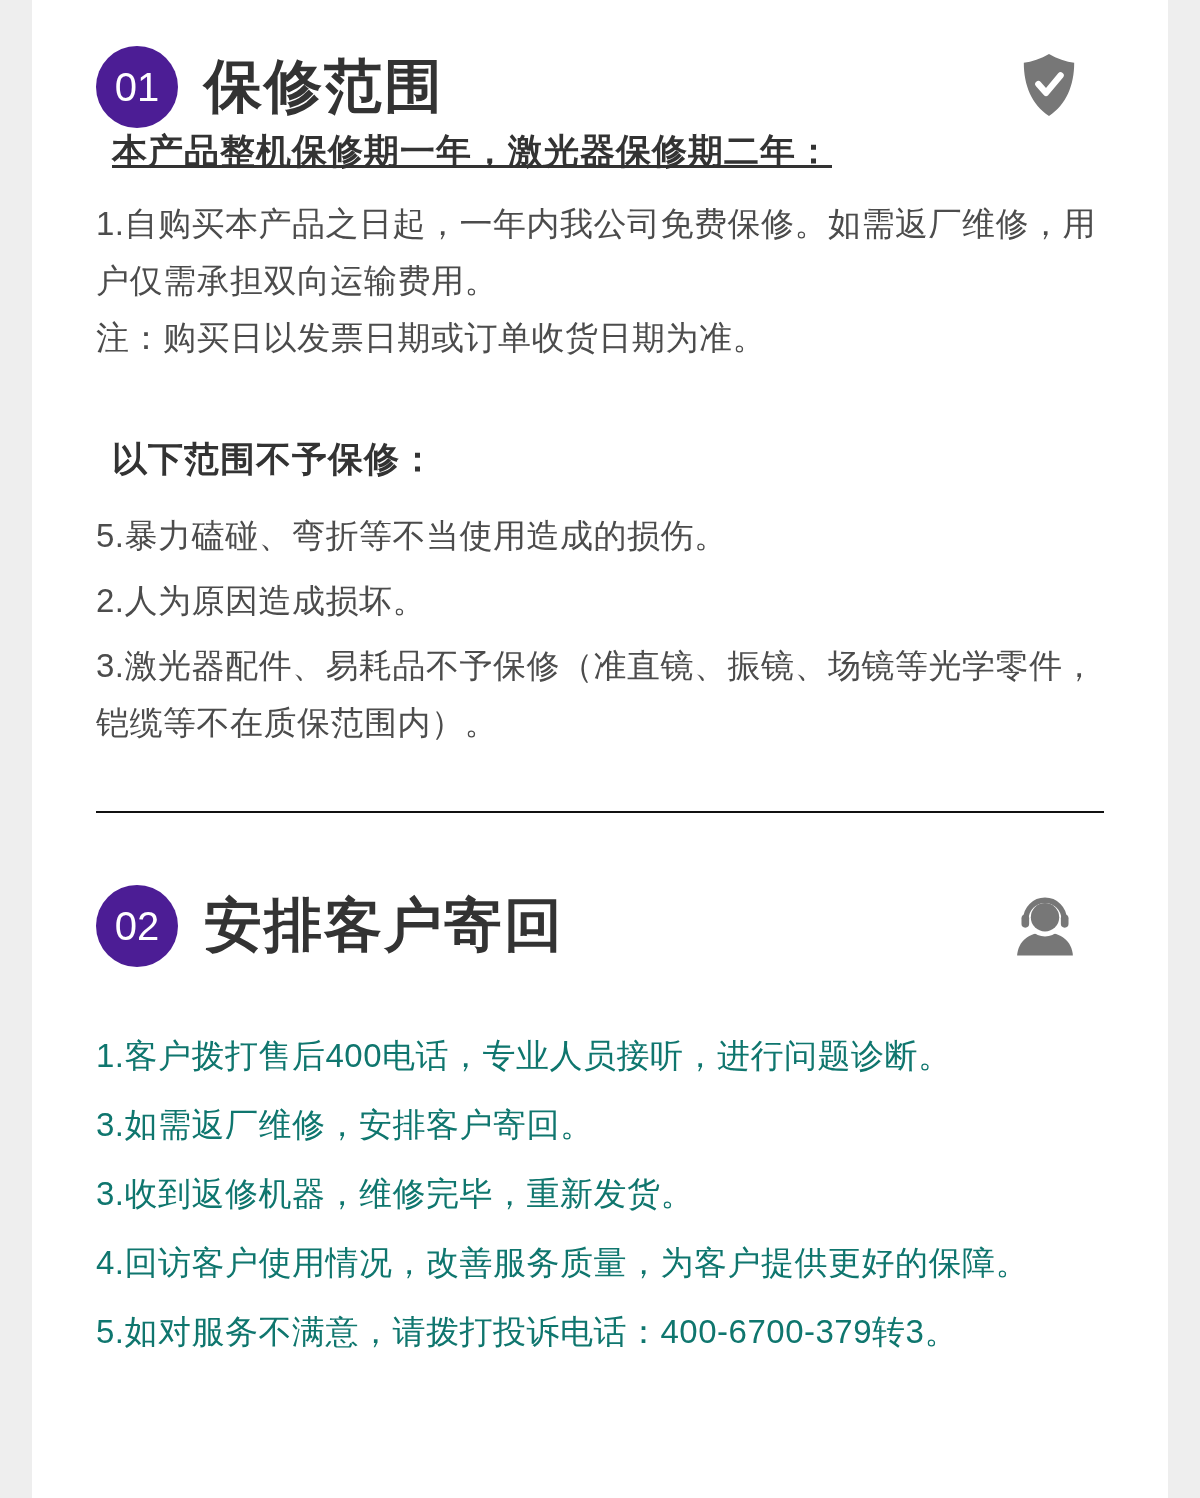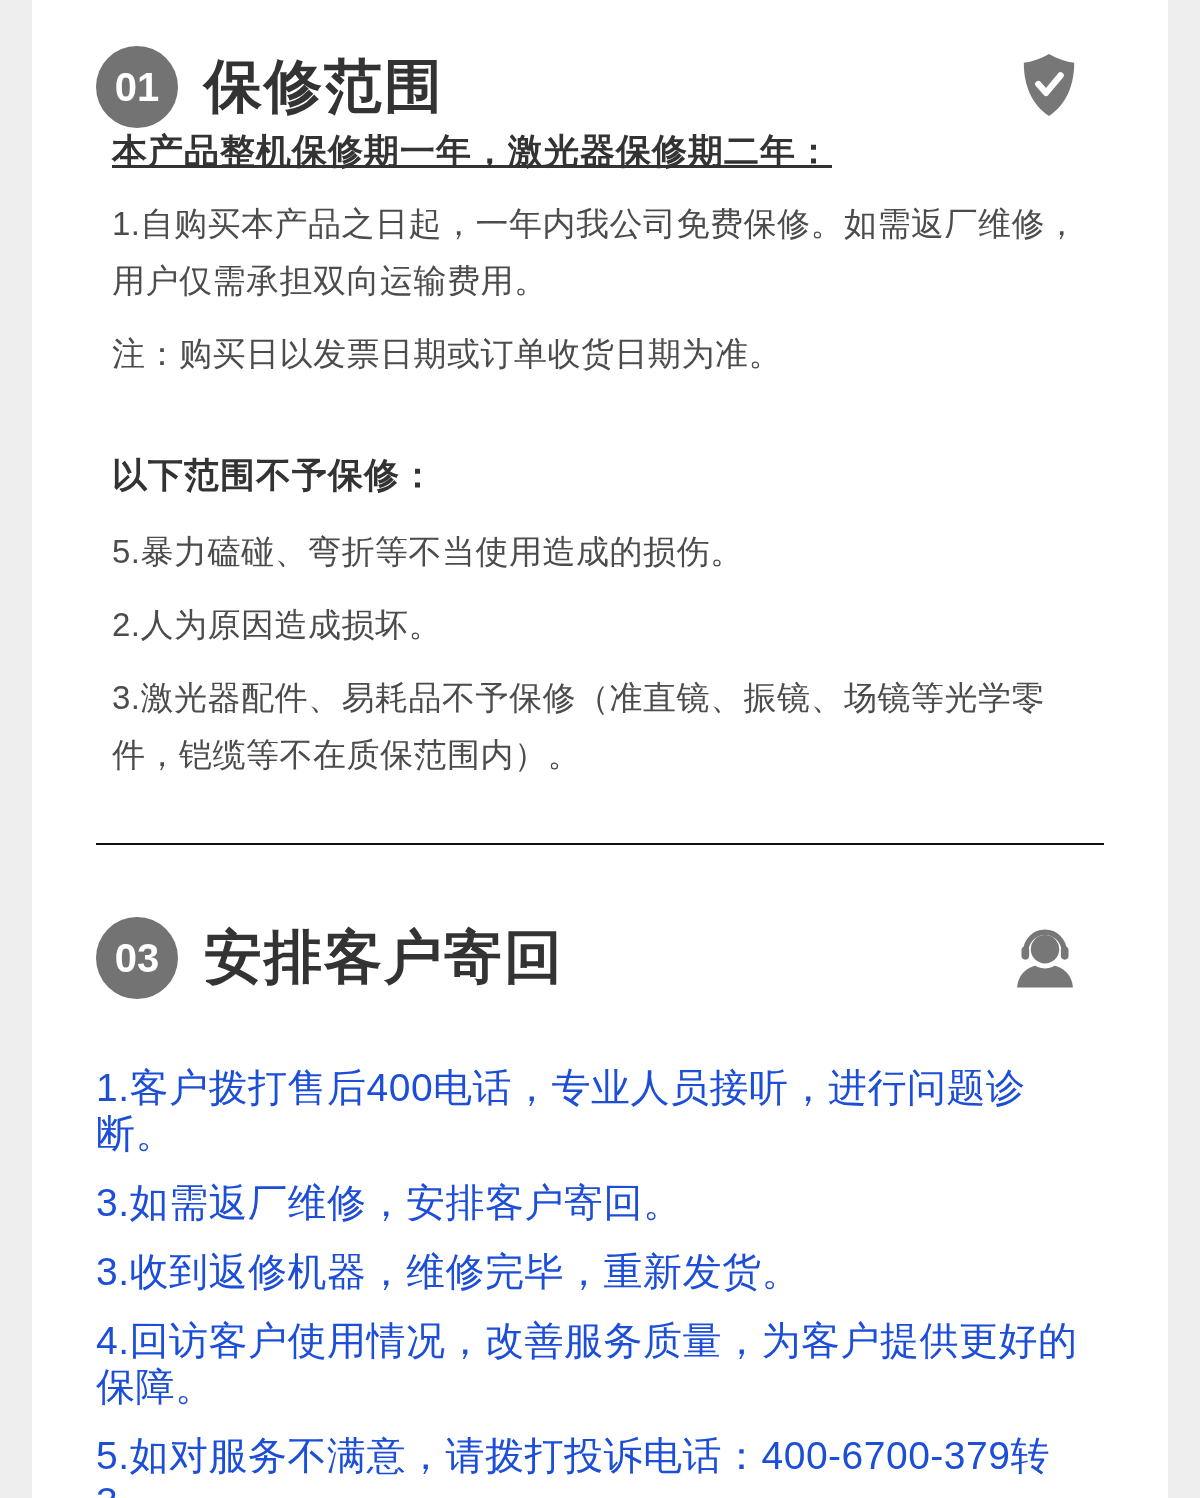--- a/index.html
+++ b/index.html
@@ -17,24 +17,24 @@
     padding: 46px 64px 26px 64px;
   }
   .section-header {
     display: flex;
     align-items: center;
   }
   .num-badge {
     width: 82px;
     height: 82px;
     border-radius: 50%;
-    background: #737373;
+    background: #4c1d95;
     color: #ffffff;
     font-size: 40px;
-    font-weight: bold;
+    font-weight: normal;
     display: flex;
     align-items: center;
     justify-content: center;
     flex: 0 0 auto;
     letter-spacing: 0px;
     text-align: right;
   }
   .section-title {
     font-size: 58px;
     font-weight: bold;
@@ -57,32 +57,32 @@
     letter-spacing: 1px;
   }
   .sub-heading.first { margin-bottom: 20px; text-decoration: underline; }
   .sub-heading.second { margin-top: 70px; margin-bottom: 24px; }
   .body-text {
     font-size: 33px;
     color: #4c4c4c;
     line-height: 57px;
     letter-spacing: 0.5px;
   }
-  .body-text p { margin: 16px; }
+  .body-text p { margin: 0; }
   .exclusion-list p { margin-bottom: 8px; }
   .divider {
     height: 2px;
     background: #111111;
     margin-top: 60px;
   }
   .section-2 { margin-top: 72px; }
   .steps { margin-top: 66px; }
   .steps p {
-    font-size: 39px;
-    color: #1d4ed8;
+    font-size: 33px;
+    color: #0f766e;
     line-height: 46px;
     margin-bottom: 23px;
     letter-spacing: 0.5px;
   }
 </style>
 </head>
 <body>
 
 <div class="card">
 
@@ -111,21 +111,21 @@
       <p>5.暴力磕碰、弯折等不当使用造成的损伤。</p>
       <p>2.人为原因造成损坏。</p>
       <p>3.激光器配件、易耗品不予保修（准直镜、振镜、场镜等光学零件，铠缆等不在质保范围内）。</p>
     </div>
   </div>
 
   <div class="divider"></div>
 
   <div class="section section-2">
     <div class="section-header">
-      <div class="num-badge">03</div>
+      <div class="num-badge">02</div>
       <div class="section-title">安排客户寄回</div>
       <div class="corner-icon">
         <svg width="70" height="72" viewBox="0 0 64 64">
           <path d="M32 38 C17 38 7.5 46 6.5 59 L57.5 59 C56.5 46 47 38 32 38 Z" fill="#777777"></path>
           <circle cx="32" cy="24" r="17.5" fill="#ffffff"></circle>
           <circle cx="32" cy="24" r="13" fill="#777777"></circle>
           <path d="M14.5 26 a17.5 17.5 0 0 1 35 0" stroke="#777777" stroke-width="5" fill="none" stroke-linecap="round"></path>
           <rect x="10.5" y="21.5" width="7" height="12" rx="3.5" fill="#777777"></rect>
           <rect x="46.5" y="21.5" width="7" height="12" rx="3.5" fill="#777777"></rect>
         </svg>

